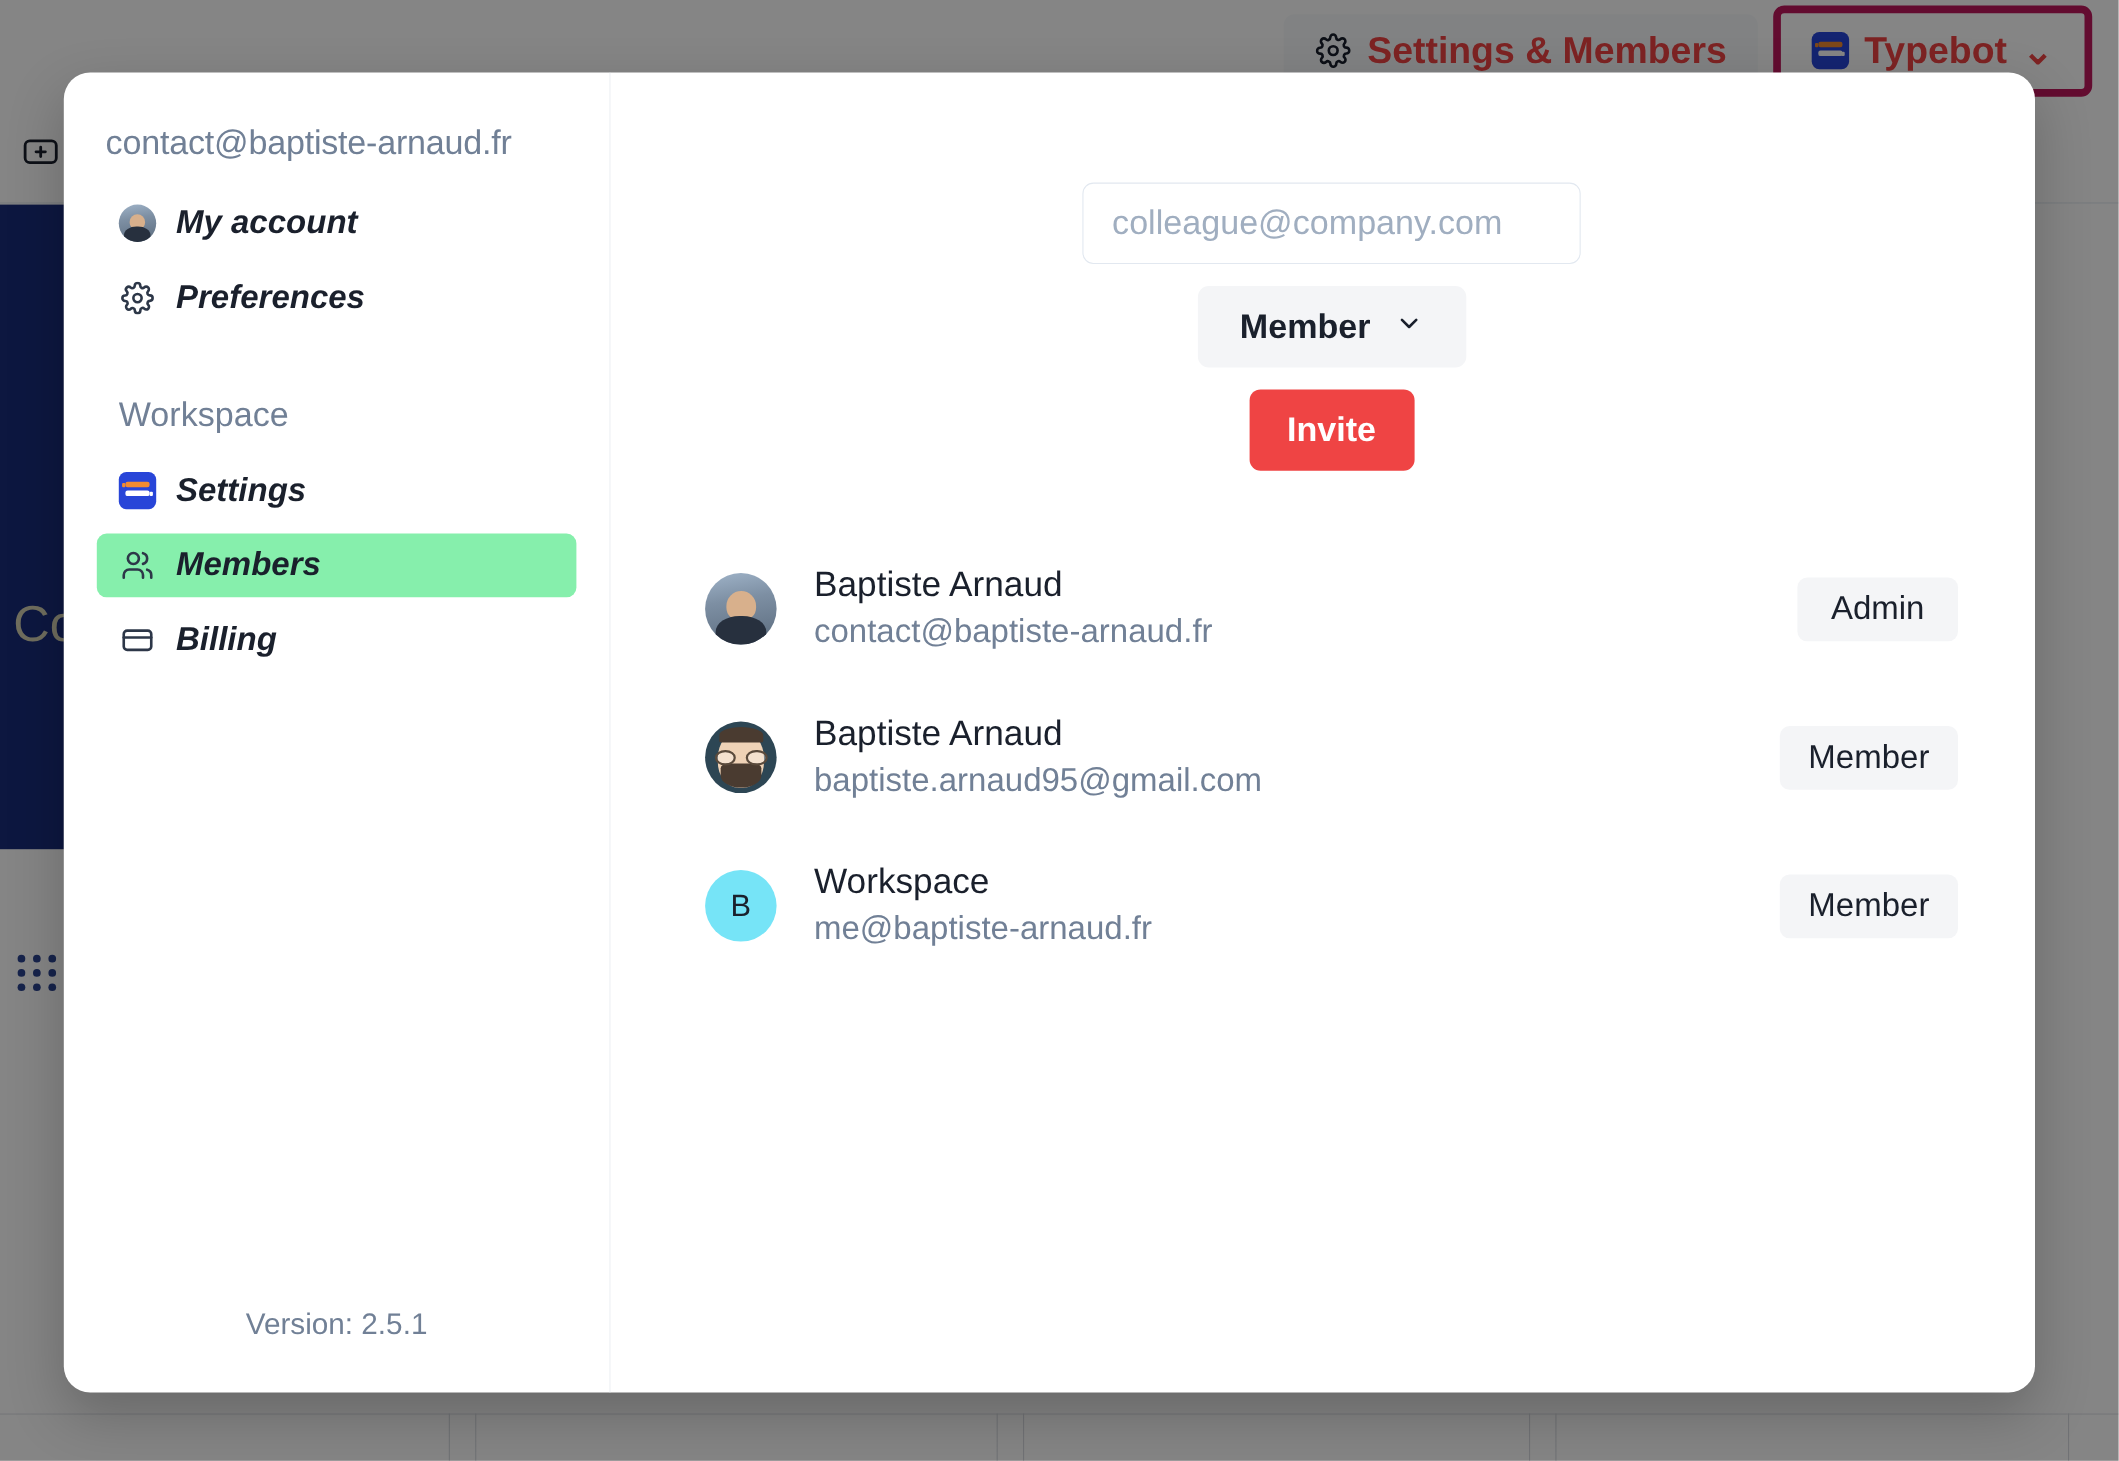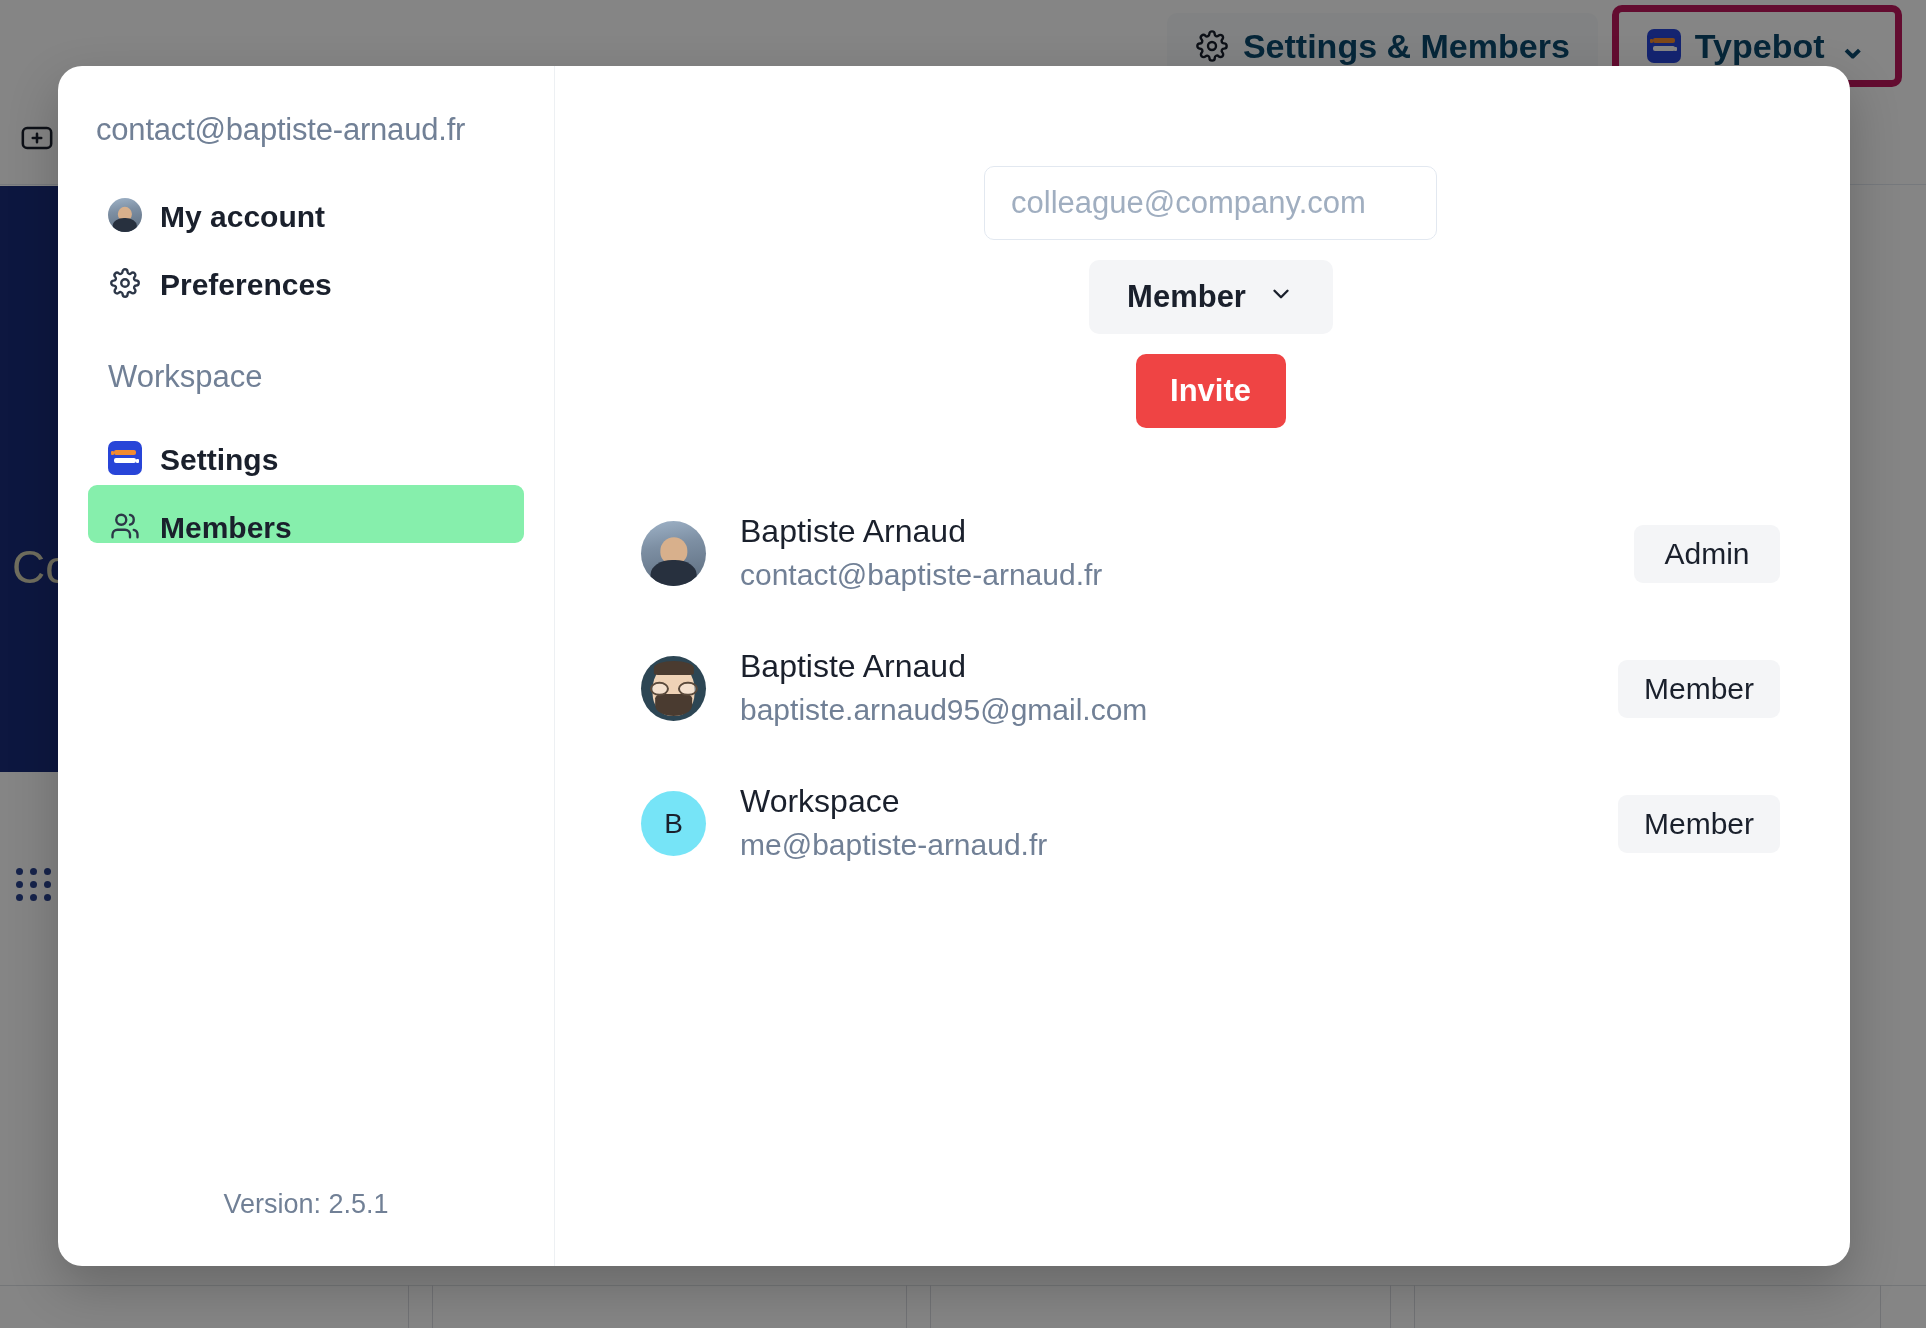--- a/index.html
+++ b/index.html
@@ -26,21 +26,21 @@
     padding: 0 24px;
     gap: 14px;
   }
   .bg-pill {
     display: flex; align-items: center; gap: 14px;
     padding: 14px 28px;
     border-radius: 10px;
     background: #f7fafc;
     font-size: 34px;
     font-weight: 600;
-    color: #0c4a6e;
+    color: #ef4444;
     white-space: nowrap;
   }
   .bg-pill.outlined { border: 7px solid #be185d; background: #ffffff; }
   .bg-second-row {
     position: absolute; top: 92px; left: 0; right: 0; height: 92px;
     display: flex; align-items: center; gap: 16px;
     padding: 0 20px;
   }
   .bg-create-btn {
     display: flex; align-items: center; gap: 16px;
@@ -101,31 +101,32 @@
   }
   .account-email {
     font-size: 31px;
     color: #718096;
     padding: 0 8px;
     margin-bottom: 26px;
     white-space: nowrap;
     letter-spacing: -0.2px;
   }
   .nav-item {
-    display: flex; align-items: flex-end;
+    display: flex; align-items: center;
     gap: 18px;
     height: 58px;
     padding: 0 20px;
     border-radius: 9px;
     font-size: 30px;
     font-weight: 600;
     color: #1a202c;
     cursor: pointer;
     margin-bottom: 10px;
     white-space: nowrap;
+    font-style: italic;
   }
   .nav-item.active { background: #86efac; }
   .nav-item .nav-label { line-height: 1; }
   .section-label {
     font-size: 31px;
     color: #718096;
     padding: 0 20px;
     margin-top: 49px;
     margin-bottom: 22px;
   }
@@ -438,20 +439,29 @@
         <svg width="30" height="30" viewBox="0 0 24 24" fill="none" stroke="#2d3748" stroke-width="1.9" stroke-linecap="round" stroke-linejoin="round">
           <path d="M16 21v-2a4 4 0 0 0-4-4H6a4 4 0 0 0-4 4v2"></path>
           <circle cx="9" cy="7" r="4"></circle>
           <path d="M22 21v-2a4 4 0 0 0-3-3.87"></path>
           <path d="M16 3.13a4 4 0 0 1 0 7.75"></path>
         </svg>
       </span>
       <span class="nav-label">Members</span>
     </div>
 
+    <div class="nav-item">
+      <span class="icon-slot">
+        <svg width="30" height="30" viewBox="0 0 24 24" fill="none" stroke="#2d3748" stroke-width="1.9" stroke-linecap="round" stroke-linejoin="round">
+          <rect x="2" y="5" width="20" height="14" rx="2.5"></rect>
+          <path d="M2 10h20"></path>
+        </svg>
+      </span>
+      <span class="nav-label">Billing</span>
+    </div>
 
     <div class="version-text">Version: 2.5.1</div>
   </div>
 
   <div id="modal-main">
 
     <div id="invite-row">
       <input id="invite-email-input" type="text" placeholder="colleague@company.com" style="">
 
       <div id="role-select">

